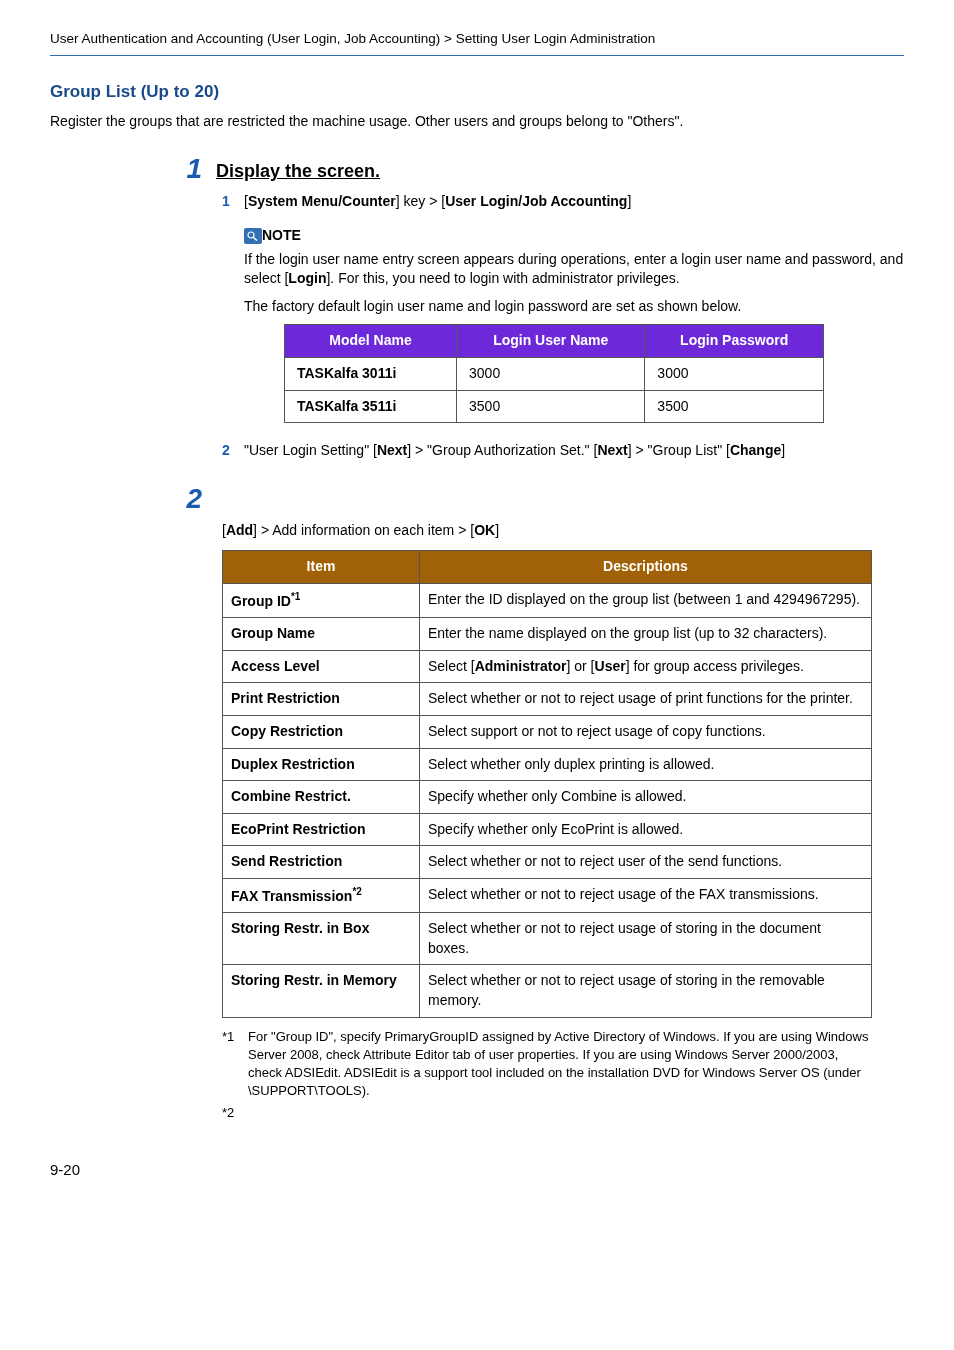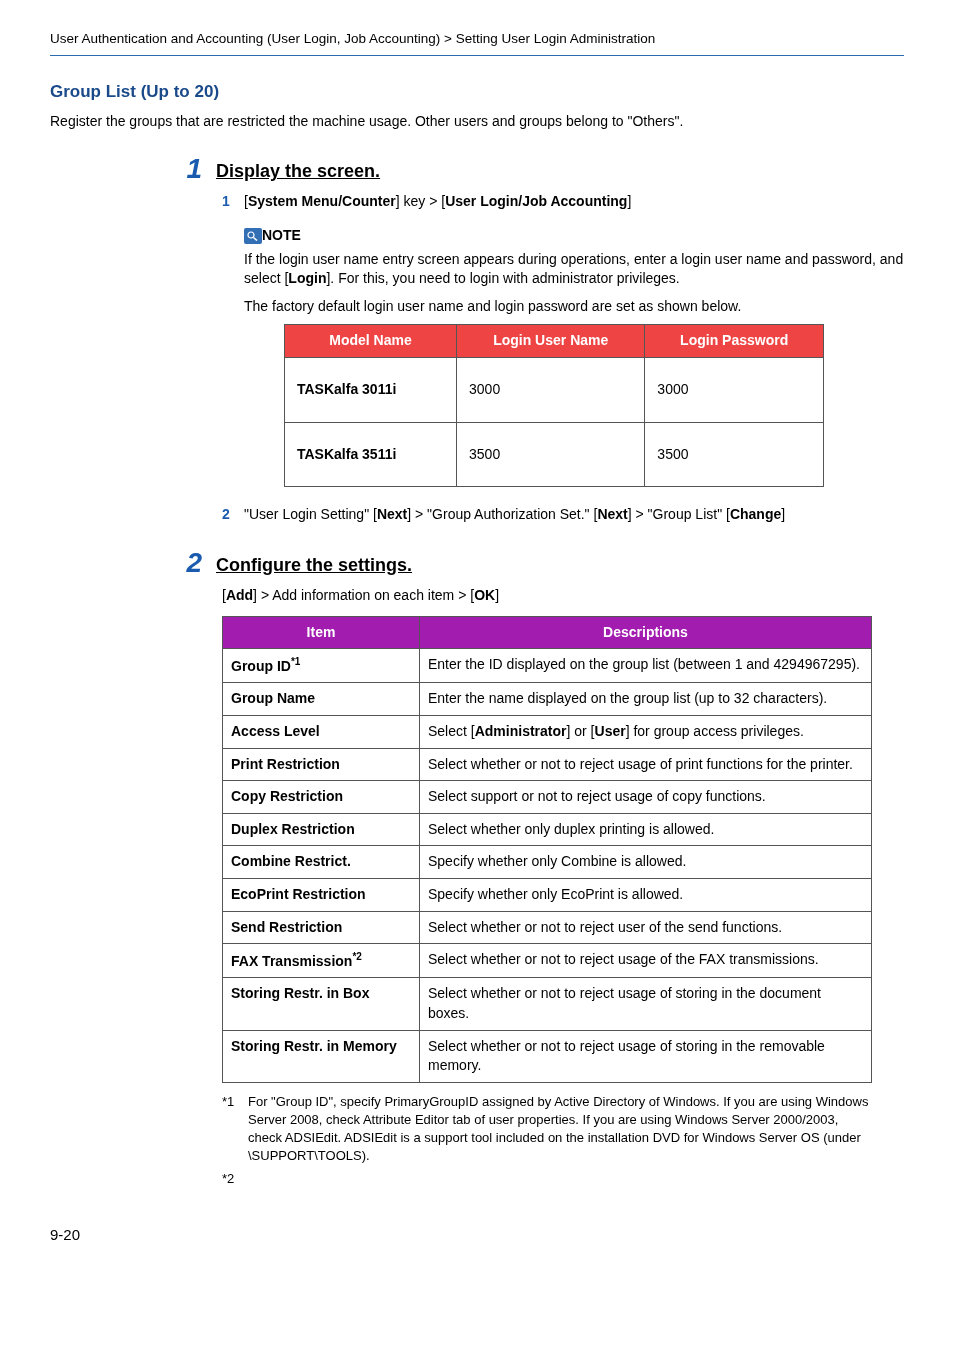--- a/index.html
+++ b/index.html
@@ -87,39 +87,39 @@
   .note-title { font-weight: bold; }
   .note-text p { margin: 4px 0 8px 0; }
   table.models {
     border-collapse: collapse;
     width: 540px;
     margin-left: 40px;
     margin-top: 6px;
     margin-bottom: 18px;
   }
   table.models th {
-    background: #ef4444;
+    background: #6d28d9;
     color: #fff;
     font-weight: bold;
     padding: 6px 10px;
     border: 1px solid #555;
     margin-top: 13px;
   }
   table.models td {
     border: 1px solid #555;
-    padding: 22px 12px;
+    padding: 6px 12px;
     font-weight: bold;
   }
   table.items {
     border-collapse: collapse;
     width: 650px;
     margin-top: 8px;
   }
   table.items th {
-    background: #a21caf;
+    background: #a16207;
     color: #fff;
     font-weight: bold;
     padding: 6px 8px;
     border: 1px solid #555;
   }
   table.items td {
     border: 1px solid #555;
     padding: 6px 8px;
     vertical-align: top;
   }
@@ -195,21 +195,20 @@
   <div class="substep">
     <div class="substep-num">2</div>
     <div>
       <span>"User Login Setting" [</span><b>Next</b><span>] &gt; "Group Authorization Set." [</span><b>Next</b><span>] &gt; "Group List" [</span><b>Change</b><span>]</span>
     </div>
   </div>
 </div>
 
 <div class="step-block">
   <div class="step-num">2</div>
-  <div class="step-heading">Configure the settings.</div>
 </div>
 <div class="step-body">
   <div style="margin-bottom:10px;">
     <span>[</span><b>Add</b><span>] &gt; Add information on each item &gt; [</span><b>OK</b><span>]</span>
   </div>
 
   <table class="items">
     <tbody>
         <tr>
       <th>Item</th>

